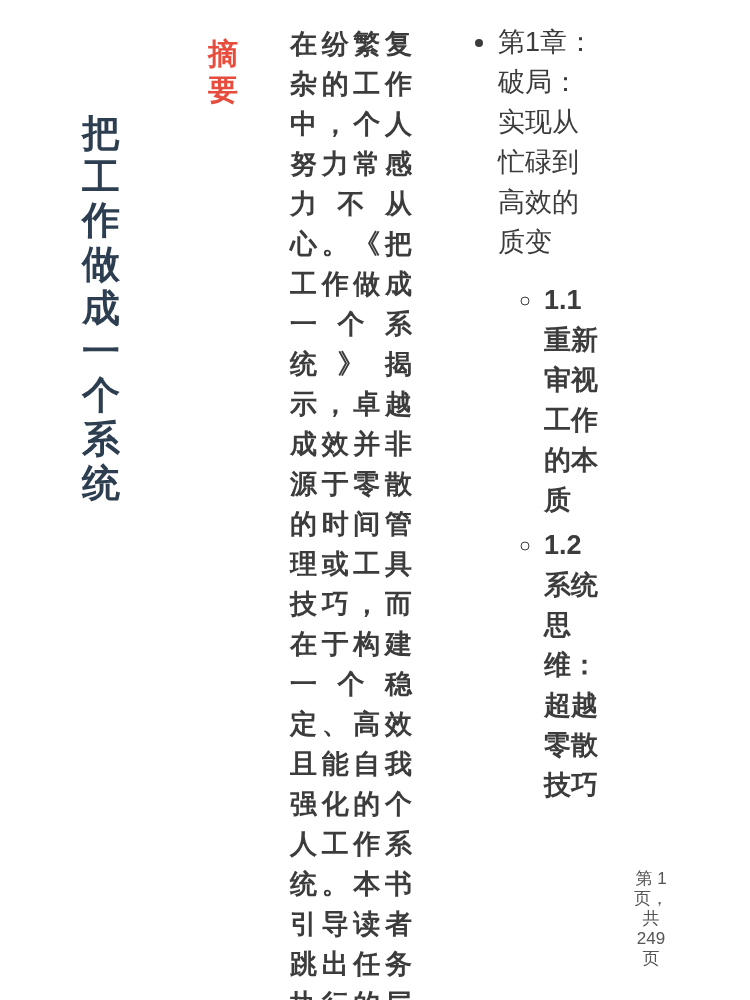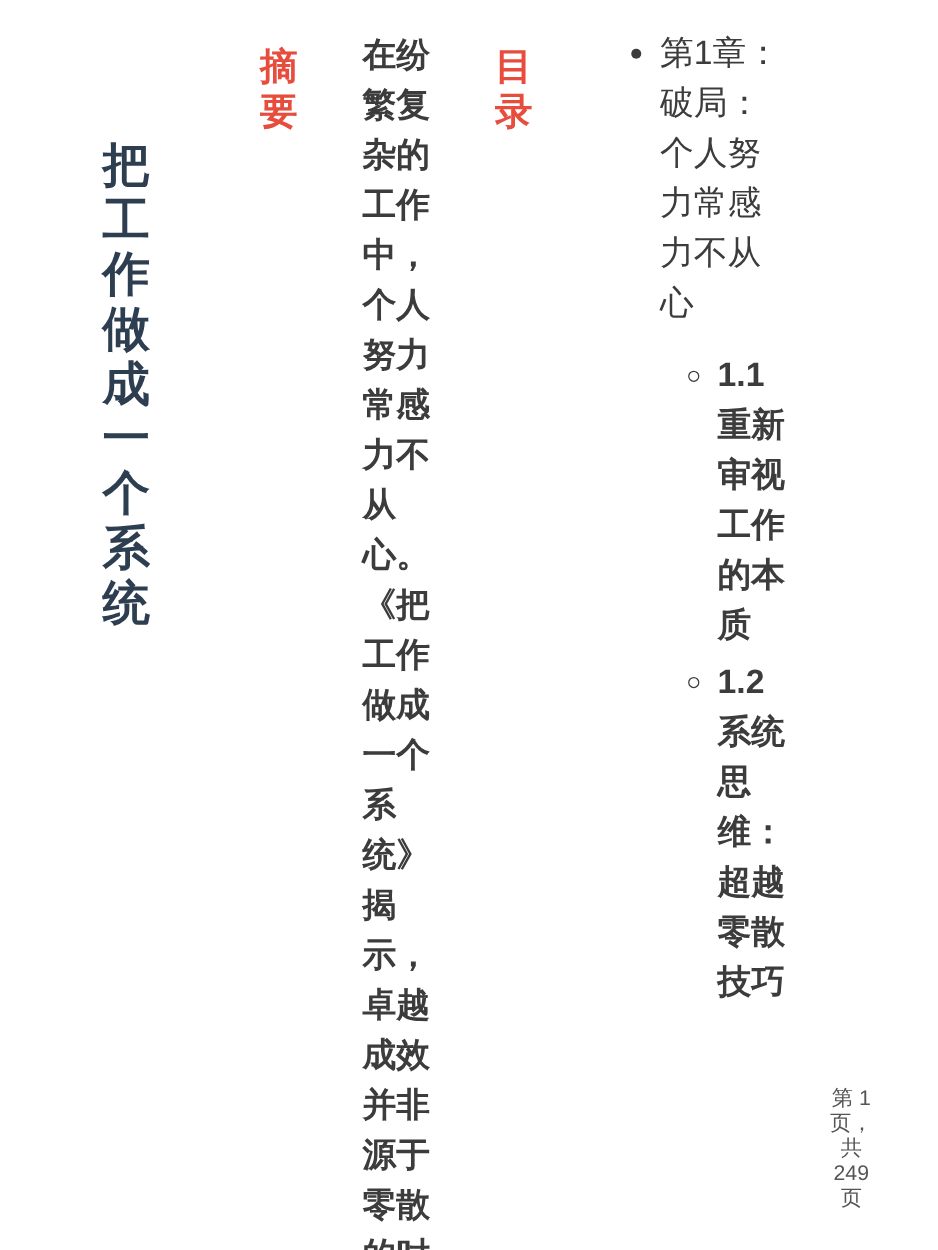--- a/index.html
+++ b/index.html
@@ -86,25 +86,24 @@
 <div class="page">
 
   <h1 class="doc-title">把工作做成一个系统</h1>
 
   <div class="title-rule"></div>
 
   <h2 class="section-heading">摘要</h2>
 
   <p class="abstract-body">在纷繁复杂的工作中，个人努力常感力不从心。《把工作做成一个系统》揭示，卓越成效并非源于零散的时间管理或工具技巧，而在于构建一个稳定、高效且能自我强化的个人工作系统。本书引导读者跳出任务执行的层面，从目标设定、流程优化、工具整合到习惯养成，系统地设计专属的工作操作系统。它将帮助你将重复性劳动转化为自动化流程，把宝贵精力聚焦于创造性思考与决策，从而在持续演进中掌控工作节奏，实现从忙碌到高效的质变，最终获得可持续的职业成长与身心平衡。</p>
 
-  <h2 class="section-heading">目录</h2>
 
   <ul class="toc-list">
     <li>
-      <span>第1章：破局：个人努力常感力不从心</span>
+      <span>第1章：破局：实现从忙碌到高效的质变</span>
       <ul>
         <li>
           <span>1.1 重新审视工作的本质</span>
         </li>
         <li>
           <span>1.2 系统思维：超越零散技巧</span>
         </li>
       </ul>
     </li>
   </ul>

